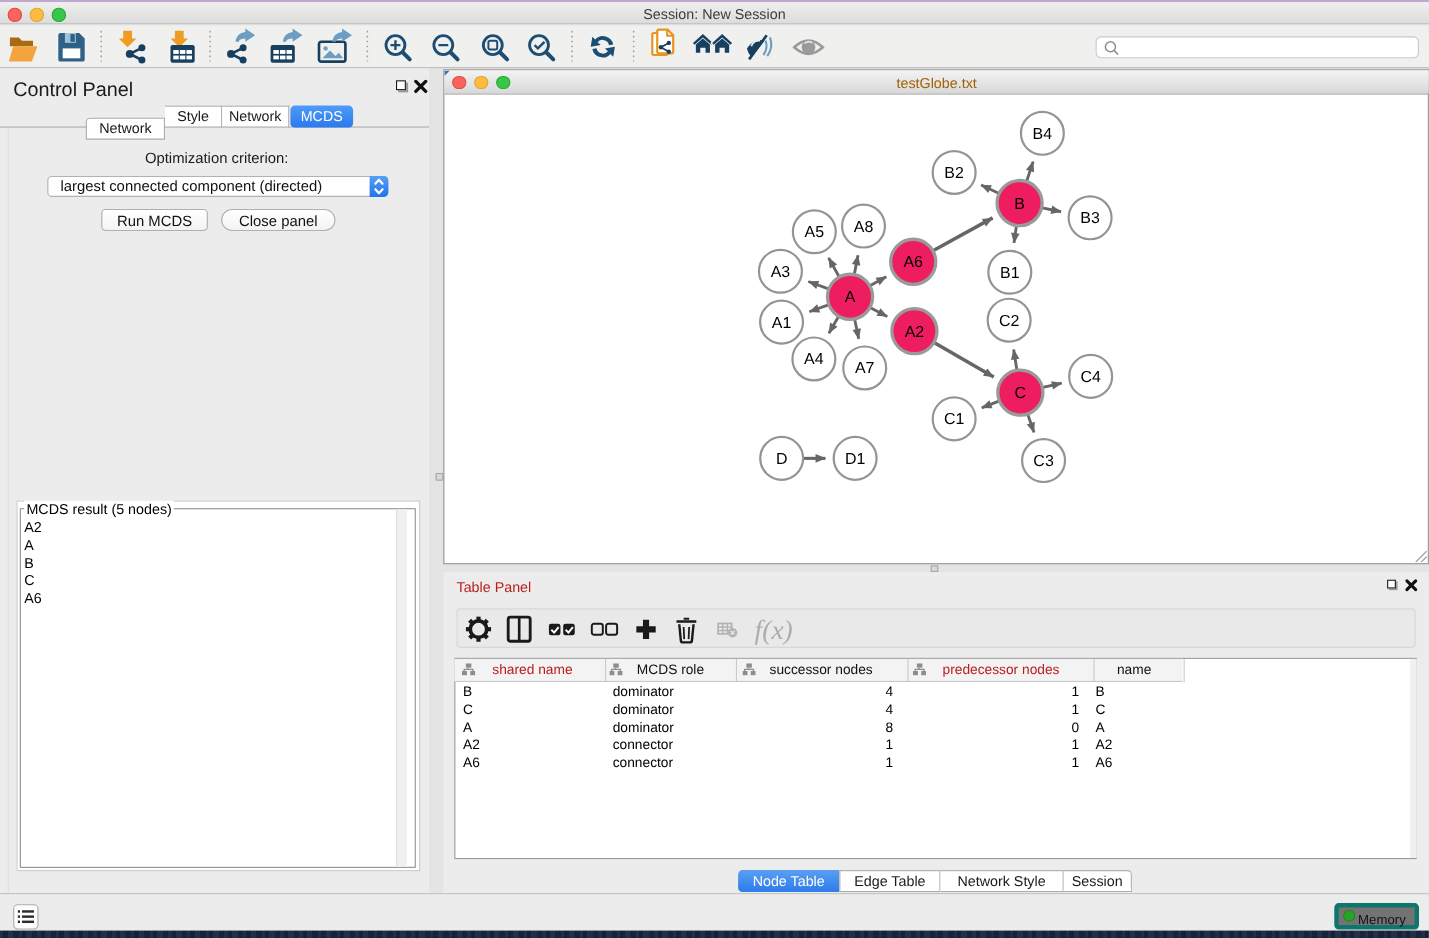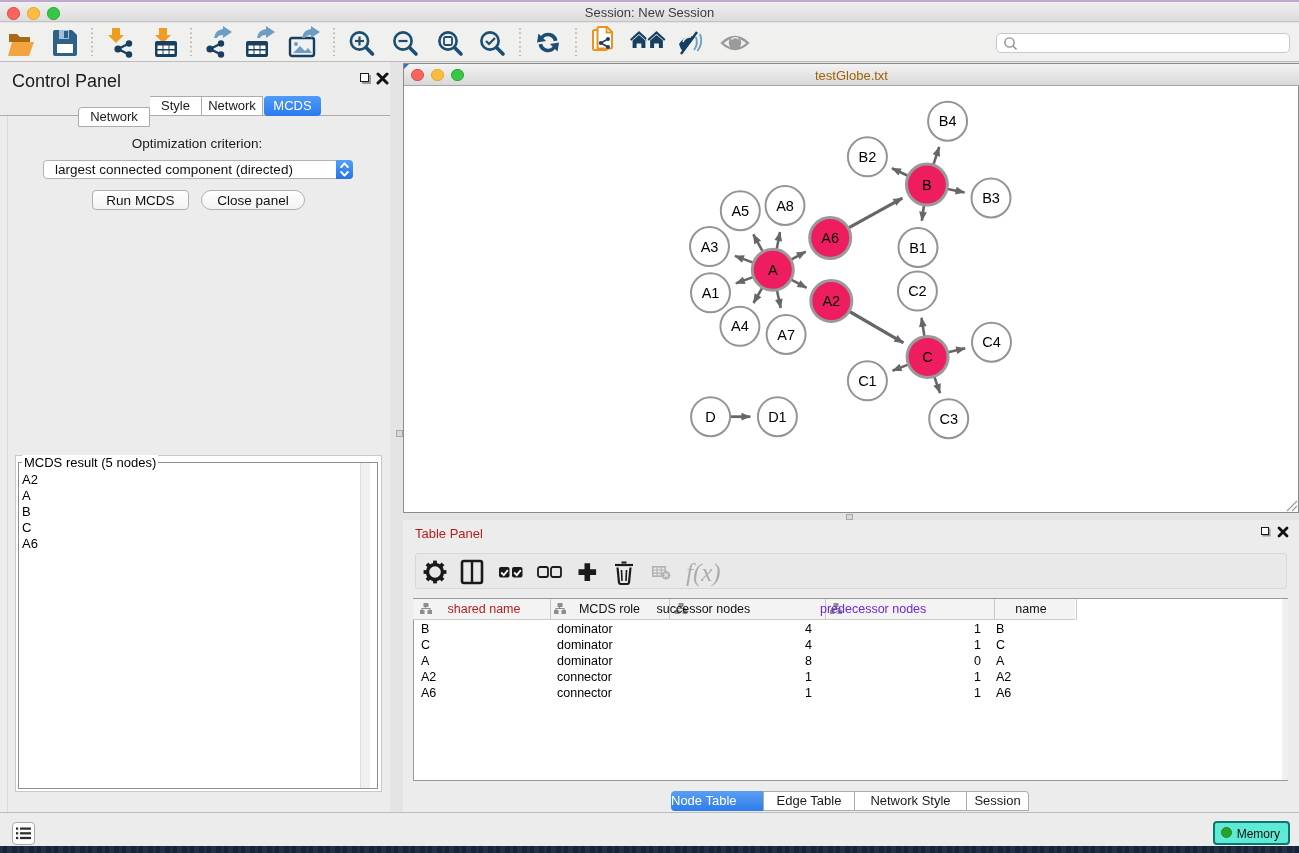--- a/index.html
+++ b/index.html
@@ -347,32 +347,32 @@
 <div class="abs" style="left:675px;top:603px">
     <svg width="12" height="11" style="vertical-align:-1px">
       <g fill="#8d8d8d">
         <rect x="3.5" y="0" width="5" height="4"></rect>
         <rect x="0" y="7" width="4.5" height="4"></rect>
         <rect x="7.5" y="7" width="4.5" height="4"></rect>
         <path d="M5.5,4 v2 M2,7 v-1.5 h8 v1.5" stroke="#8d8d8d" fill="none" stroke-width="1.2"></path>
       </g>
     </svg>
   </div>
-<div class="abs" style="left:656.5px;top:602px;width:180px;text-align:left;font-size:12.5px;color:#111">successor nodes</div>
+<div class="abs" style="left:656.5px;top:602px;width:180px;text-align:center;font-size:12.5px;color:#111">successor nodes</div>
 <div class="abs" style="left:830px;top:603px">
     <svg width="12" height="11" style="vertical-align:-1px">
       <g fill="#8d8d8d">
         <rect x="3.5" y="0" width="5" height="4"></rect>
         <rect x="0" y="7" width="4.5" height="4"></rect>
         <rect x="7.5" y="7" width="4.5" height="4"></rect>
         <path d="M5.5,4 v2 M2,7 v-1.5 h8 v1.5" stroke="#8d8d8d" fill="none" stroke-width="1.2"></path>
       </g>
     </svg>
   </div>
-<div class="abs" style="left:820px;top:602px;width:180px;font-size:12.5px;color:#6d28d9">predecessor nodes</div>
+<div class="abs" style="left:820px;top:602px;width:180px;text-align:center;font-size:12.5px;color:#b91c1c">predecessor nodes</div>
 <div class="abs" style="left:941px;top:602px;width:180px;text-align:center;font-size:12.5px;color:#111">name</div>
 <div class="abs" style="left:421px;top:622px;font-size:12.5px;color:#000">B</div>
 <div class="abs" style="left:557px;top:622px;font-size:12.5px;color:#000">dominator</div>
 <div class="abs" style="left:712px;top:622px;width:100px;text-align:right;font-size:12.5px;color:#000">4</div>
 <div class="abs" style="left:881px;top:622px;width:100px;text-align:right;font-size:12.5px;color:#000">1</div>
 <div class="abs" style="left:996px;top:622px;font-size:12.5px;color:#000">B</div>
 <div class="abs" style="left:421px;top:638px;font-size:12.5px;color:#000">C</div>
 <div class="abs" style="left:557px;top:638px;font-size:12.5px;color:#000">dominator</div>
 <div class="abs" style="left:712px;top:638px;width:100px;text-align:right;font-size:12.5px;color:#000">4</div>
 <div class="abs" style="left:881px;top:638px;width:100px;text-align:right;font-size:12.5px;color:#000">1</div>
@@ -386,33 +386,33 @@
 <div class="abs" style="left:557px;top:670px;font-size:12.5px;color:#000">connector</div>
 <div class="abs" style="left:712px;top:670px;width:100px;text-align:right;font-size:12.5px;color:#000">1</div>
 <div class="abs" style="left:881px;top:670px;width:100px;text-align:right;font-size:12.5px;color:#000">1</div>
 <div class="abs" style="left:996px;top:670px;font-size:12.5px;color:#000">A2</div>
 <div class="abs" style="left:421px;top:686px;font-size:12.5px;color:#000">A6</div>
 <div class="abs" style="left:557px;top:686px;font-size:12.5px;color:#000">connector</div>
 <div class="abs" style="left:712px;top:686px;width:100px;text-align:right;font-size:12.5px;color:#000">1</div>
 <div class="abs" style="left:881px;top:686px;width:100px;text-align:right;font-size:12.5px;color:#000">1</div>
 <div class="abs" style="left:996px;top:686px;font-size:12.5px;color:#000">A6</div>
 <div class="abs" style="left:1282px;top:599px;width:6px;height:181px;background:#f0f0f0"></div>
-<div class="abs" style="left:671px;top:791px;width:92px;height:20px;background:linear-gradient(#5b9ef3,#2d7ceb);border-radius:4px 0 0 4px;color:#fff;font-size:13px;line-height:20px;text-align:left">Node Table</div>
+<div class="abs" style="left:671px;top:791px;width:92px;height:20px;background:linear-gradient(#5b9ef3,#2d7ceb);border-radius:4px 0 0 4px;color:#fff;font-size:13px;line-height:20px;text-align:center">Node Table</div>
 <div class="abs tabw" style="left:763px;top:791px;width:92px;border-radius:0">Edge Table</div>
 <div class="abs tabw" style="left:855px;top:791px;width:112px;border-left:none">Network Style</div>
 <div class="abs tabw" style="left:967px;top:791px;width:62px;border-left:none;border-radius:0 4px 0 0">Session</div>
 <div class="abs" style="left:0;top:812px;width:1299px;height:1px;background:#bdbdbd"></div>
 <div class="abs" style="left:0;top:813px;width:1299px;height:33px;background:#ececec"></div>
 <div class="abs" style="left:12px;top:822px;width:23px;height:23px;background:#fdfdfd;border:1px solid #ababab;border-radius:4px"></div>
 <svg class="abs" width="15" height="13" style="left:16px;top:827px">
     <g fill="#2c2c2c">
       <rect x="0" y="0.5" width="2.2" height="2.2"></rect>
       <rect x="4" y="0.5" width="11" height="2.2"></rect>
       <rect x="0" y="5.2" width="2.2" height="2.2"></rect>
       <rect x="4" y="5.2" width="11" height="2.2"></rect>
       <rect x="0" y="9.9" width="2.2" height="2.2"></rect>
       <rect x="4" y="9.9" width="11" height="2.2"></rect>
     </g>
   </svg>
-<div class="abs" style="left:1213px;top:821px;width:77px;height:24px;background:#5eead4;border:2px solid #0f766e;border-radius:4px;font-size:12px;color:#111;line-height:23px;text-align:right;padding-right:8px">Memory</div>
+<div class="abs" style="left:1213px;top:821px;width:77px;height:24px;background:#737373;border:4px solid #0f766e;border-radius:4px;font-size:12px;color:#111;line-height:23px;text-align:right;padding-right:8px">Memory</div>
 <div class="abs tl" style="left:1221px;top:827px;width:11px;height:11px;background:#28a228;border:0.5px solid #1d8a1d"></div>
 <div class="abs" style="left:0;top:846px;width:1299px;height:7px;background:#18263c"></div>
 <div class="abs" style="left:0;top:846px;width:1299px;height:7px;background:repeating-linear-gradient(90deg,rgba(255,255,255,0.04) 0 3px,rgba(0,0,0,0.10) 3px 7px,rgba(120,140,170,0.10) 7px 12px,rgba(0,0,0,0.06) 12px 17px)"></div>
 
 </body></html>

